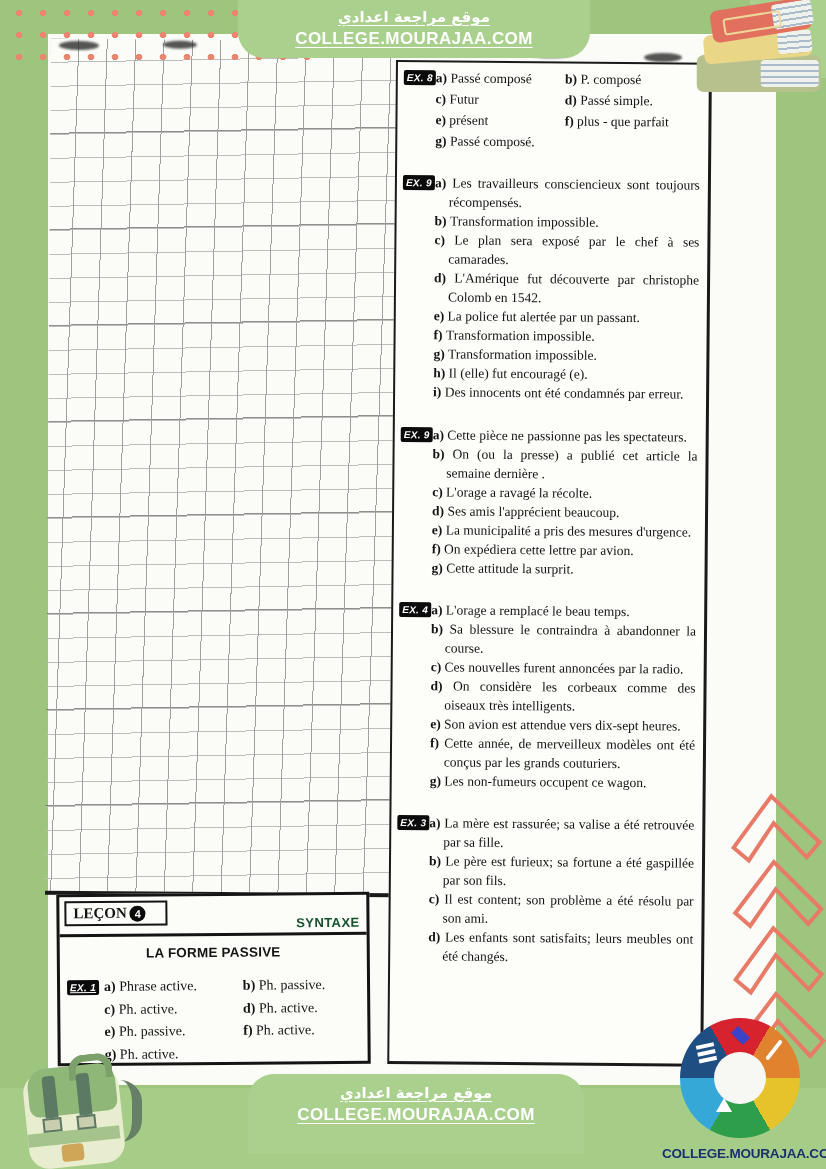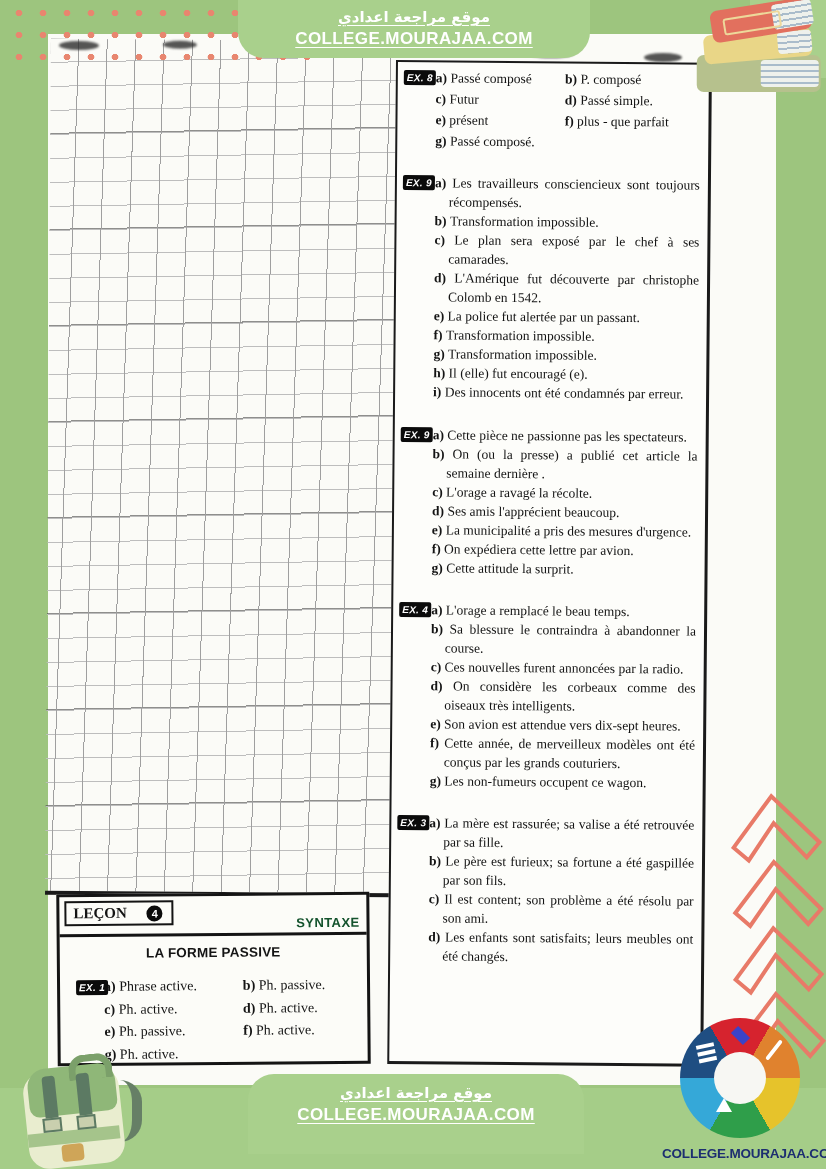--- a/index.html
+++ b/index.html
@@ -43,30 +43,30 @@
          padding:2px 3px;border-radius:2px;white-space:nowrap;}
   .items{display:block;}
   .ex.grid .items{display:grid;grid-template-columns:1fr 1.12fr;column-gap:8px;row-gap:2px;}
   .ex.list .item{text-align:justify;padding-left:14px;text-indent:-14px;}
   .k{font-weight:bold;}
 
   
   .lesson-box{position:absolute;left:9px;top:859px;width:313px;height:172px;box-sizing:border-box;
               border:3px solid #141414;transform:rotate(-.5deg);background:#fcfcf8;}
   .lesson-head{position:relative;height:37px;border-bottom:3px solid #141414;}
-  .lecon-tag{position:absolute;left:5px;top:4px;border:2px solid #141414;padding:2px 9px 2px 7px;
-             font:bold 15px "Liberation Serif",serif;color:#141414;display:flex;align-items:center;gap:20px;}
+  .lecon-tag{position:absolute;left:5px;top:4px;border:2px solid #141414;padding:2px 20px 2px 7px;
+             font:bold 15px "Liberation Serif",serif;color:#141414;display:flex;align-items:center;gap:3px;}
   .num{display:inline-block;width:16px;height:16px;border-radius:50%;background:#0b0b0b;color:#fff;
        font:bold 11px/16px "Liberation Sans",sans-serif;text-align:center;}
   .syntaxe{position:absolute;right:7px;bottom:2px;font:bold 13px "Liberation Sans",sans-serif;
            letter-spacing:.4px;text-underline-offset:2px;color:#14532d;}
   .forme-title{text-align:center;font:bold 13.5px "Liberation Sans",sans-serif;color:#141414;
                margin-top:9px;letter-spacing:.2px;}
   .lesson-box .ex{margin-top:16px;padding-left:44px;font-size:14px;}
-  .lesson-box .badge{left:16px;top:3px;}
+  .lesson-box .badge{left:7px;top:3px;text-decoration:underline;}
   .lesson-box .ex.grid .items{grid-template-columns:1fr .95fr;row-gap:3px;}
 
   
   .chev{position:absolute;z-index:4;}
 
   
   .books{position:absolute;left:696px;top:4px;width:128px;height:96px;z-index:6;transform:rotate(-2deg);}
   .book{position:absolute;border-radius:7px;}
   .pages{position:absolute;border-radius:4px;
          background:repeating-linear-gradient(#eef1ec 0 4px,#a9bccb 4px 6px);}

